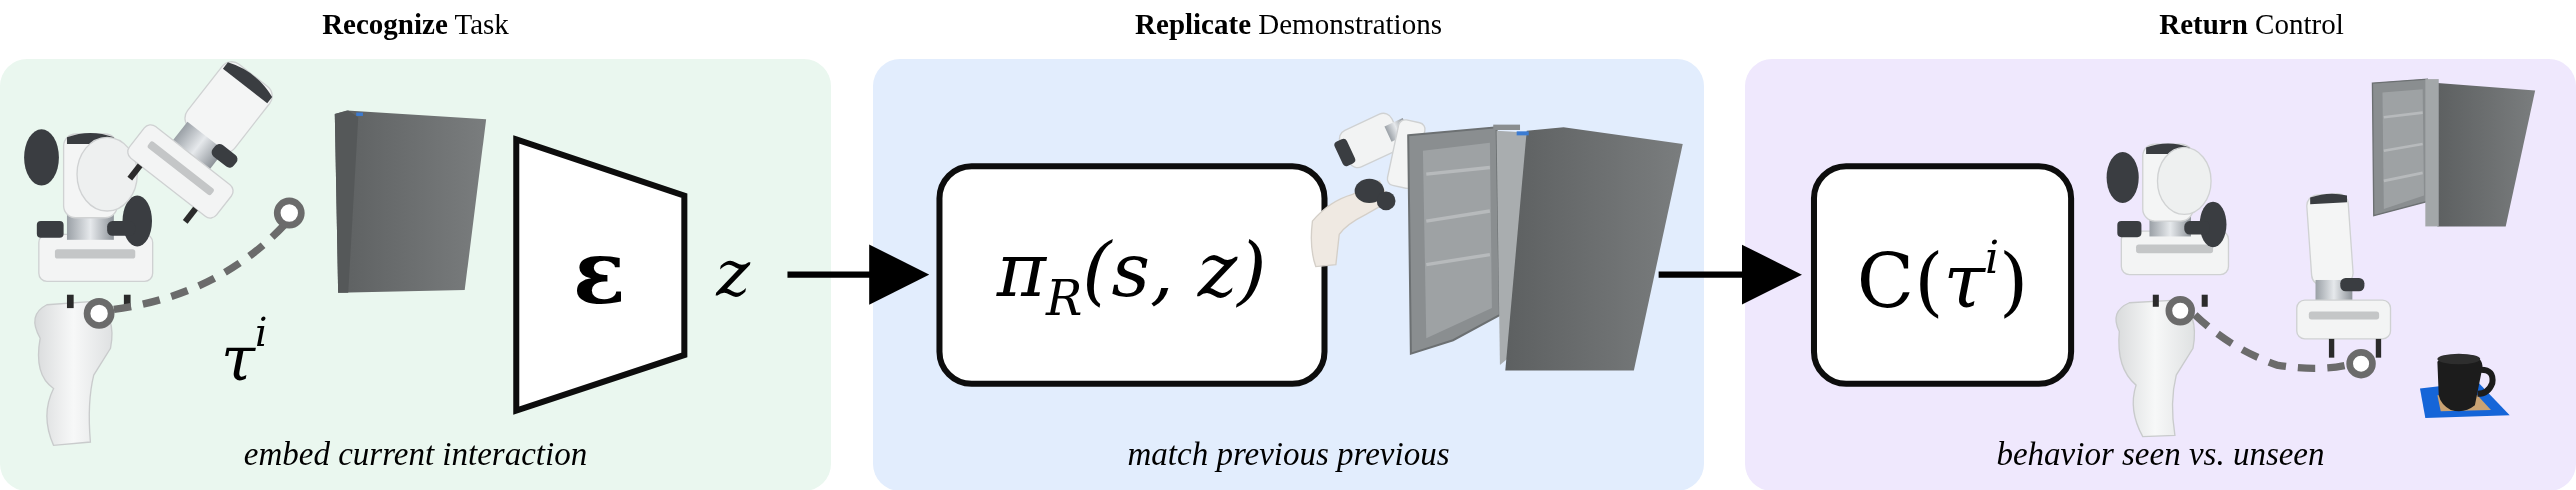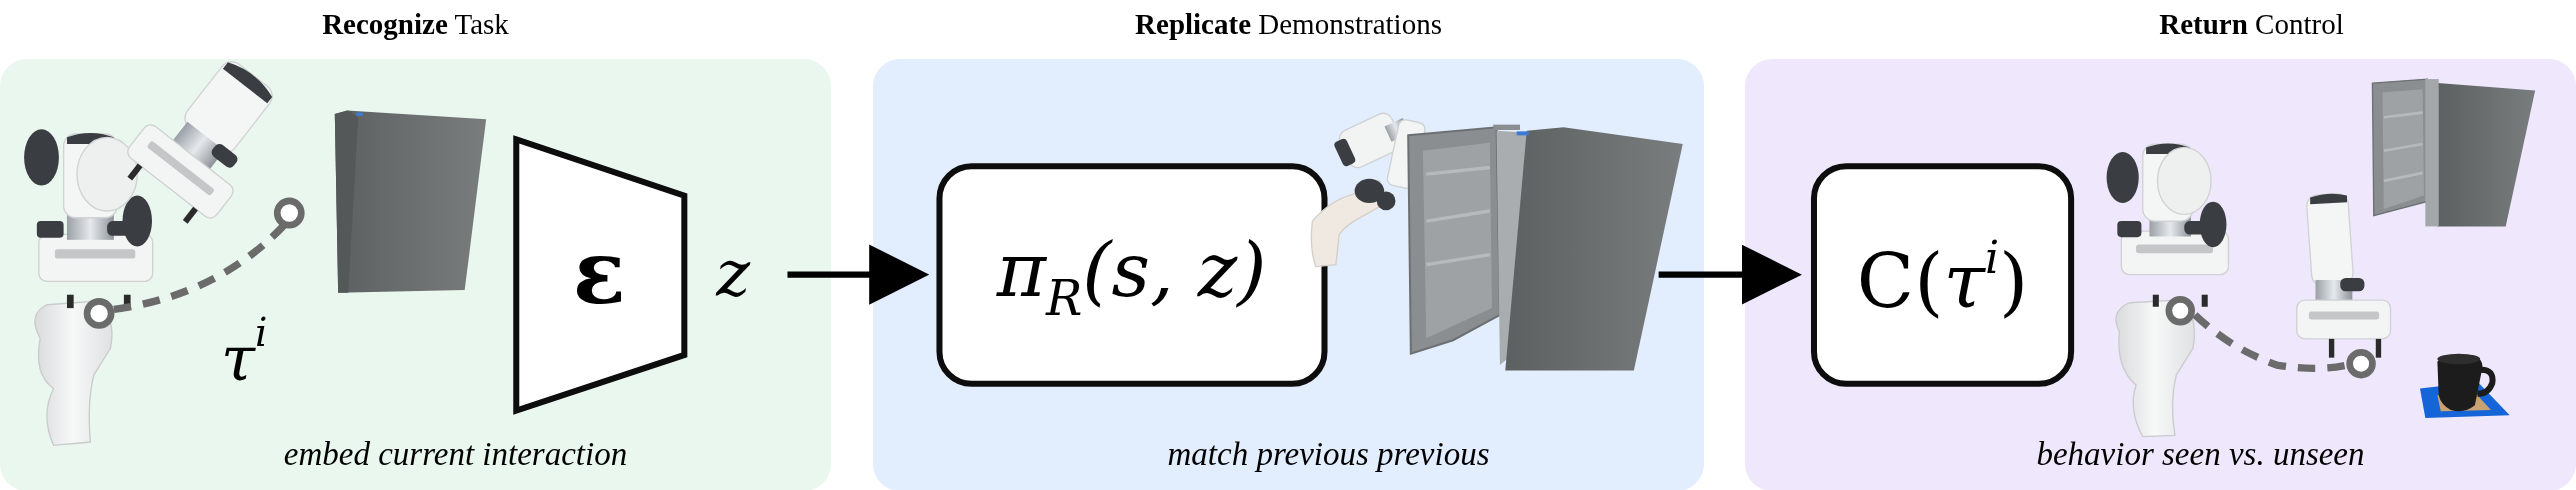--- a/index.html
+++ b/index.html
@@ -1,21 +1,21 @@
 <!DOCTYPE html>
 <html style="font-size:10.7px"><head>
   <meta charset="utf-8">
   <style>
     html, body { margin: 0; padding: 0; background: #ffffff; }
     body { width: 2576px; height: 491px; position: relative; overflow: hidden; font-family: "DejaVu Serif", "Liberation Serif", serif; }
     .stage { position: absolute; left: 0; top: 0; width: 2576px; height: 491px; }
     .title { position: absolute; top: 1.3px; height: 47px; font-family: "Liberation Serif", "DejaVu Serif", serif; font-size: 29px; line-height: 47px; color: #000; text-align: center; white-space: nowrap; }
     .title b { font-weight: bold; }
     .panel { position: absolute; top: 59px; height: 432px; border-radius: 27px; }
-    .caption { position: absolute; top: 434px; height: 40px; font-family: "Liberation Serif", "DejaVu Serif", serif; font-style: italic; font-size: 33px; line-height: 40px; color: #000; text-align: center; white-space: nowrap; padding-left: 40px; }
+    .caption { position: absolute; top: 434px; height: 40px; font-family: "Liberation Serif", "DejaVu Serif", serif; font-style: italic; font-size: 33px; line-height: 40px; color: #000; text-align: center; white-space: nowrap; }
     svg.art { position: absolute; left: 0; top: 0; width: 2576px; height: 491px; overflow: visible; }
     .math { font-family: "DejaVu Serif", "Liberation Serif", serif; font-style: italic; fill: #000; }
     .mathup { font-family: "DejaVu Serif", "Liberation Serif", serif; fill: #000; }
   </style>
 </head>
 <body>
 
 <div class="stage">
 
   <div class="panel" style="left:0px; width:831px; background:#eaf7ef;"></div>

